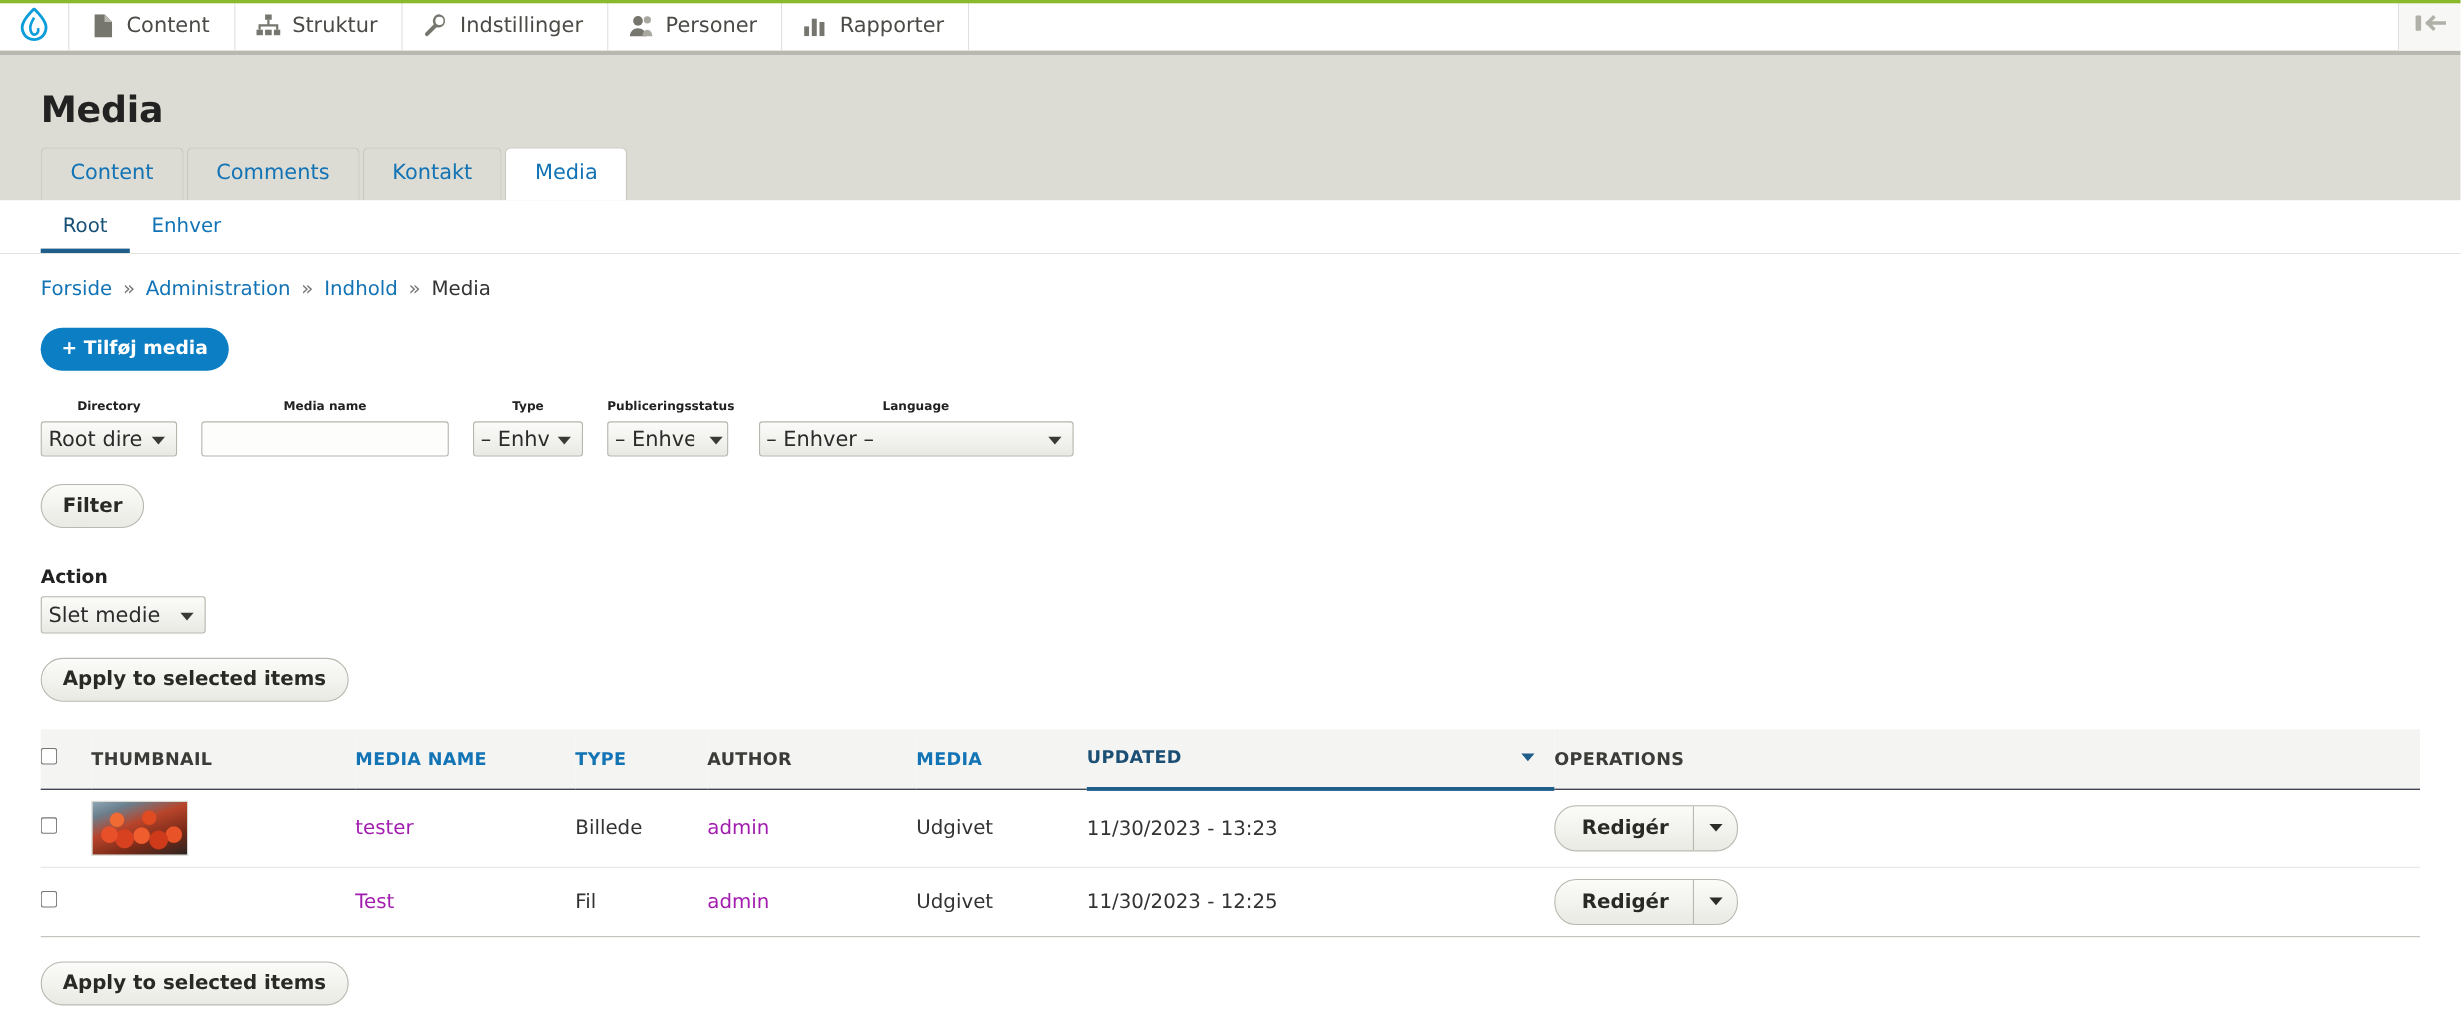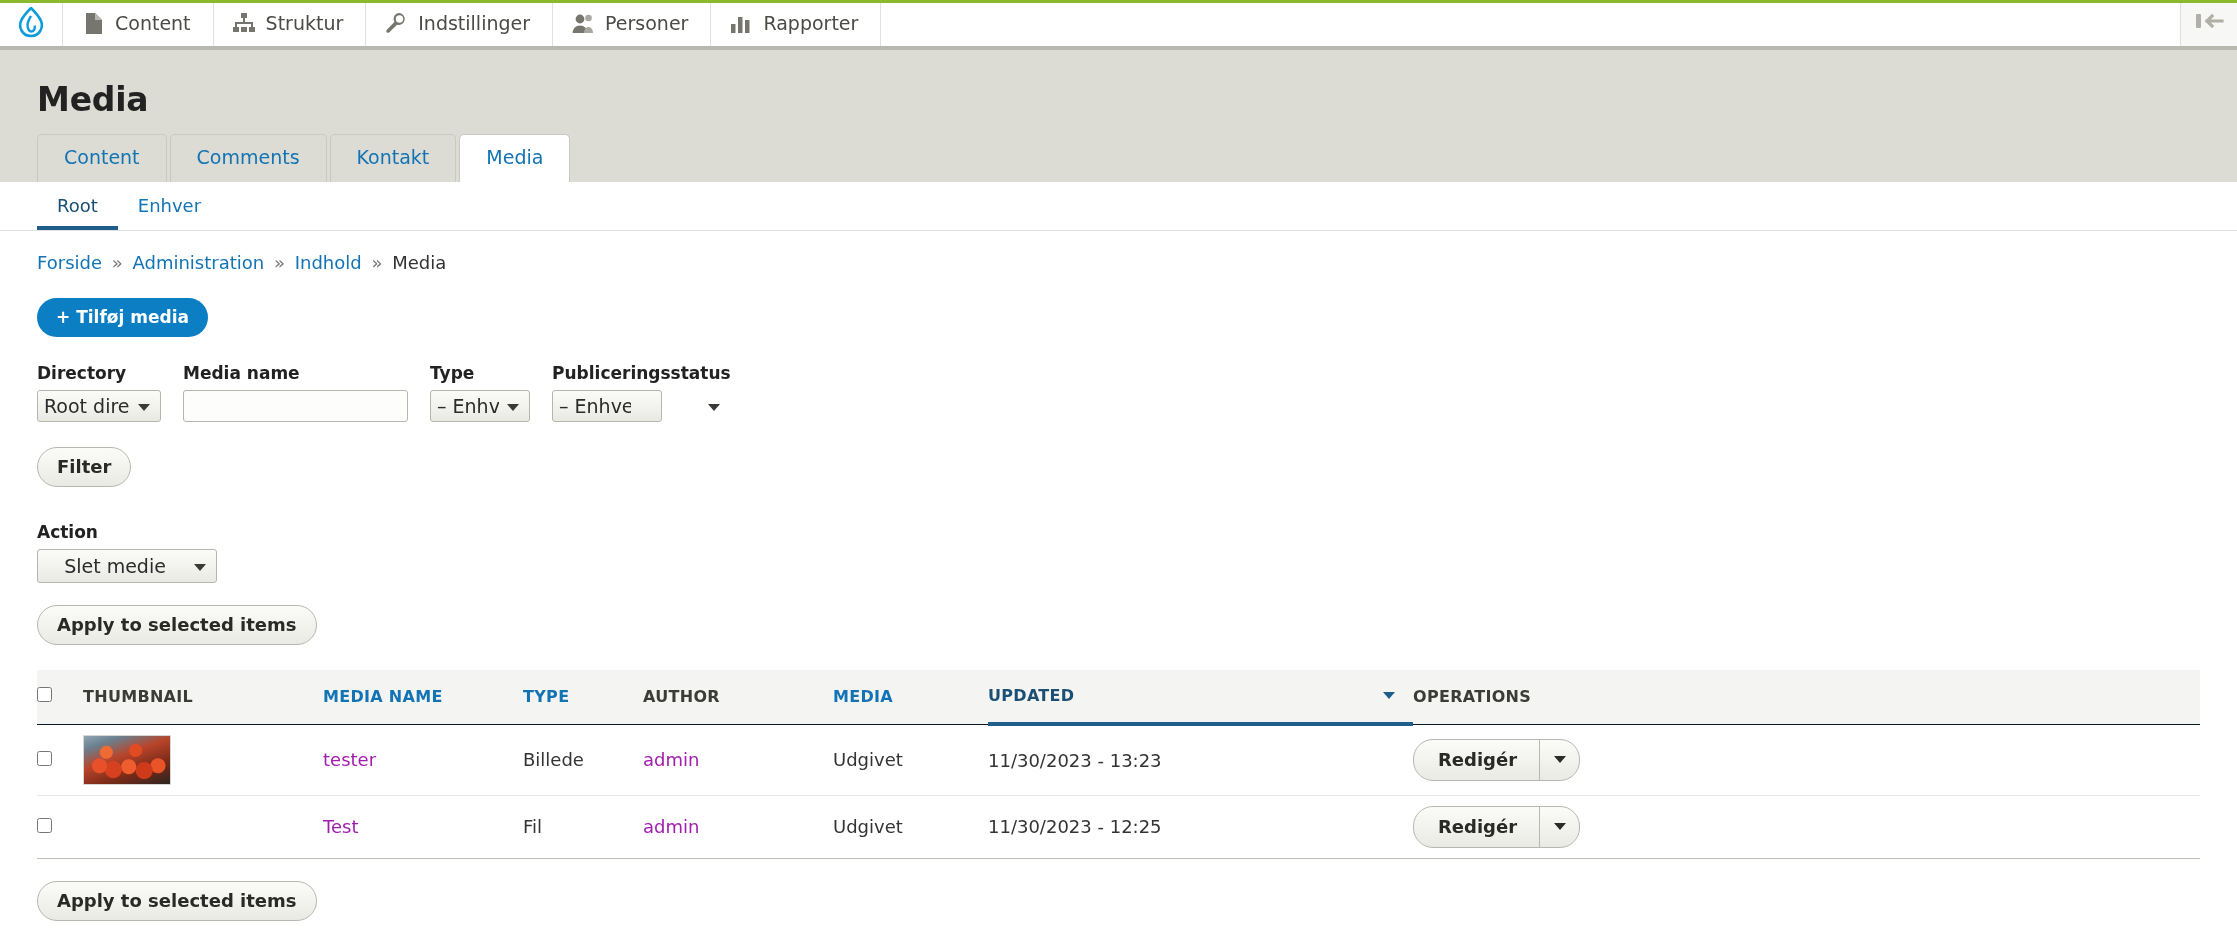--- a/index.html
+++ b/index.html
@@ -157,24 +157,25 @@
 
   
   .filters {
     display: flex;
     align-items: flex-end;
     gap: 0;
     margin-top: 26px;
   }
   .fgroup { display: flex; flex-direction: column; margin-right: 22px; }
   .flabel {
-    font-size: 17px;
+    font-size: 11px;
     font-weight: bold;
     color: #222;
     margin-bottom: 7px;
+    text-align: center;
   }
   select.ctl, input.ctl {
     font-family: inherit;
     font-size: 19px;
     color: #2b2b2b;
     border: 1px solid #b6b6ae;
     border-radius: 3px;
     height: 32px;
     padding: 0 6px;
     background: #f4f4f1;
@@ -199,21 +200,21 @@
     pointer-events: none;
   }
   input.ctl {
     background: #fdfdfc;
     width: 225px;
   }
   .w-dir { width: 124px; }
   .w-type { width: 100px; }
   .w-pub { width: 110px; }
   .w-lang { width: 286px; }
-  .w-action { width: 180px; text-align: center; }
+  .w-action { width: 150px; }
 
   .btn-pill {
     font-family: inherit;
     font-size: 18px;
     font-weight: bold;
     color: #292926;
     background-image: linear-gradient(#fbfbf9, #eaeae4);
     border: 1px solid #b8b8b0;
     border-radius: 20px;
     padding: 8px 19px 9px;
@@ -490,20 +491,28 @@
 
     <div class="fgroup">
       <label class="flabel">Publiceringsstatus</label>
       <span class="selwrap">
         <select class="ctl w-pub">
           <option>– Enhver –</option>
         </select>
       </span>
     </div>
 
+    <div class="fgroup">
+      <label class="flabel">Language</label>
+      <span class="selwrap">
+        <select class="ctl w-lang">
+          <option>– Enhver –</option>
+        </select>
+      </span>
+    </div>
   </div>
 
   <button class="btn-pill filter-btn">Filter</button>
 
   
   <div class="action-wrap">
     <div class="action-label">Action</div>
     <span class="selwrap">
       <select class="ctl action-sel w-action">
         <option>Slet medie</option>

